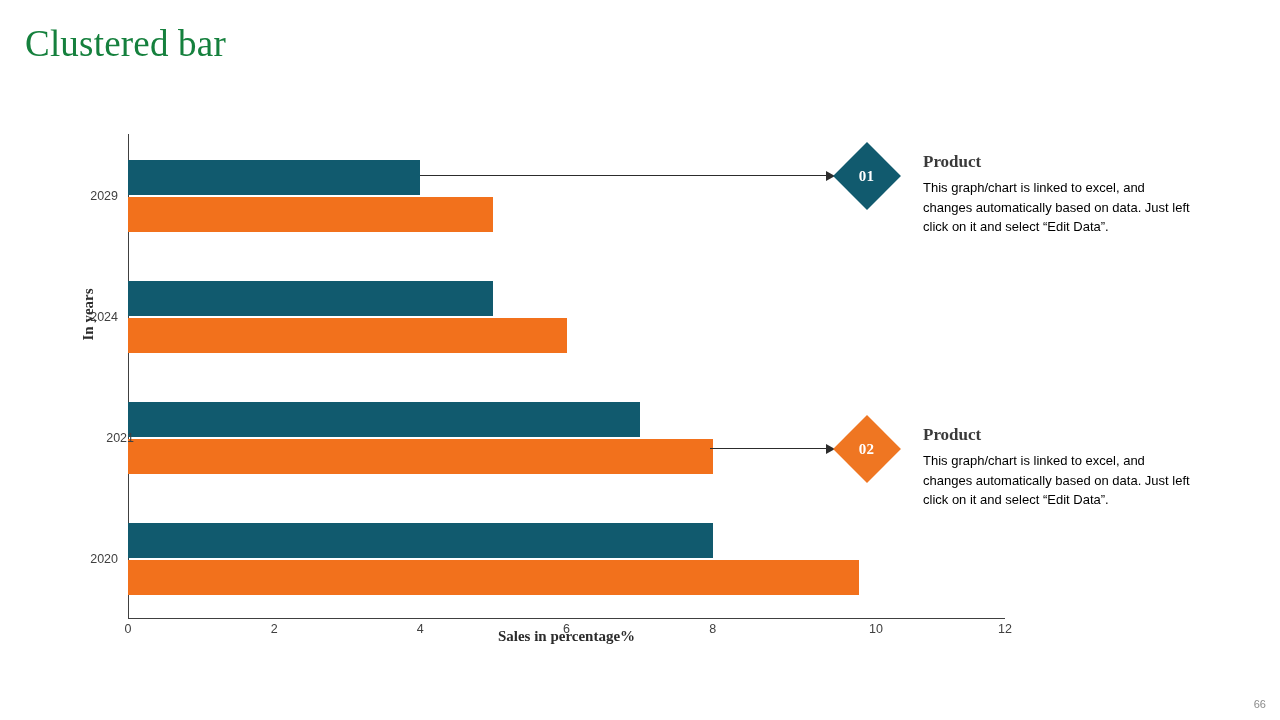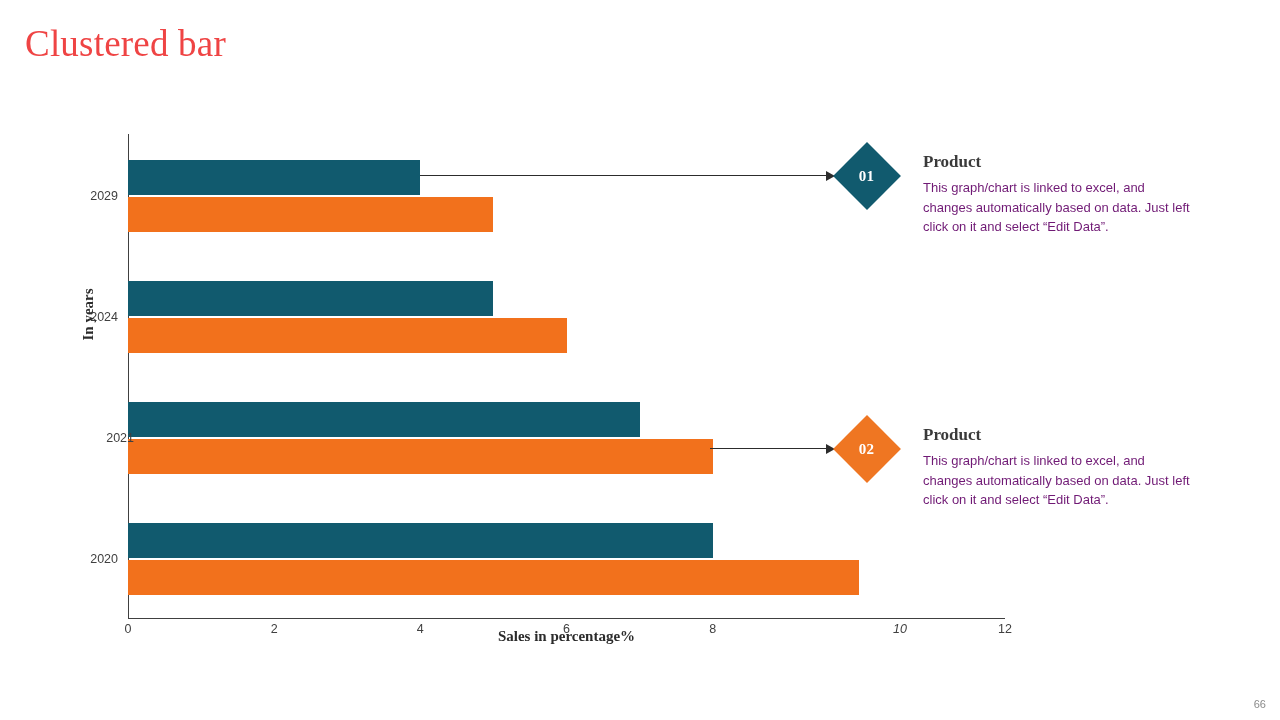--- a/index.html
+++ b/index.html
@@ -20,21 +20,21 @@
   }
 
   
   #slide-title {
     position: absolute;
     left: 25px;
     top: 22px;
     font-family: "Liberation Serif", serif;
     font-size: 37px;
     font-weight: 400;
-    color: #ef4444;
+    color: #15803d;
     letter-spacing: 0.2px;
     white-space: nowrap;
   }
 
   
   #chart {
     position: absolute;
     left: 0px;
     top: 0px;
     width: 1030px;
@@ -179,21 +179,21 @@
     font-size: 17px;
     font-weight: bold;
     color: #3a3a3a;
     margin-bottom: 6px;
   }
 
   .callout-text {
     font-family: "Liberation Sans", sans-serif;
     font-size: 13px;
     line-height: 19.5px;
-    color: #701a75;
+    color: #000000;
   }
 
   
   #page-number {
     position: absolute;
     right: 14px;
     bottom: 10px;
     font-family: "Liberation Sans", sans-serif;
     font-size: 11px;
     color: #8a8a8a;
@@ -228,21 +228,21 @@
         <div class="y-tick-label" style="left: 74px; top: 431px;">2021</div>
         <div class="y-tick-label" style="left: 58px; top: 552px;">2020</div>
       </div>
 
     <div id="x-ticks-layer">
         <div class="x-tick-label" style="left: 128px;">0</div>
         <div class="x-tick-label" style="left: 274.167px;">2</div>
         <div class="x-tick-label" style="left: 420.333px;">4</div>
         <div class="x-tick-label" style="left: 566.5px;">6</div>
         <div class="x-tick-label" style="left: 712.667px;">8</div>
-        <div class="x-tick-label" style="left: 900px; font-style: italic;">10</div>
+        <div class="x-tick-label" style="left: 876px;">10</div>
         <div class="x-tick-label" style="left: 1005px;">12</div>
       </div>
 
     <div id="x-axis-title">Sales in percentage%</div>
 
     <div id="y-axis-title">In years</div>
   </div>
 
   <div class="connector" id="connector-1" style="left:420px; top:170px; width:415px;">
     <div class="line"></div>

